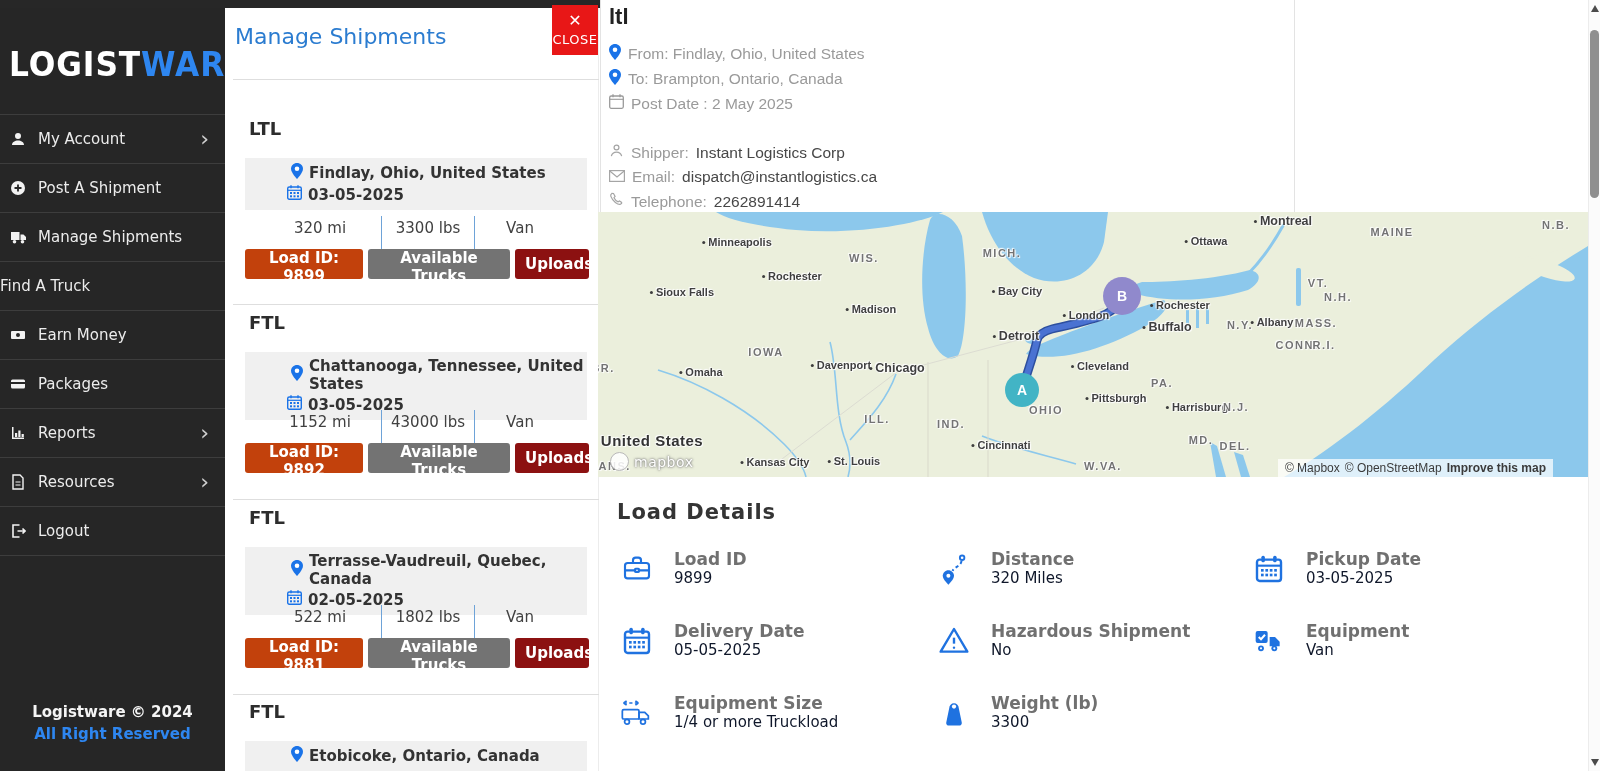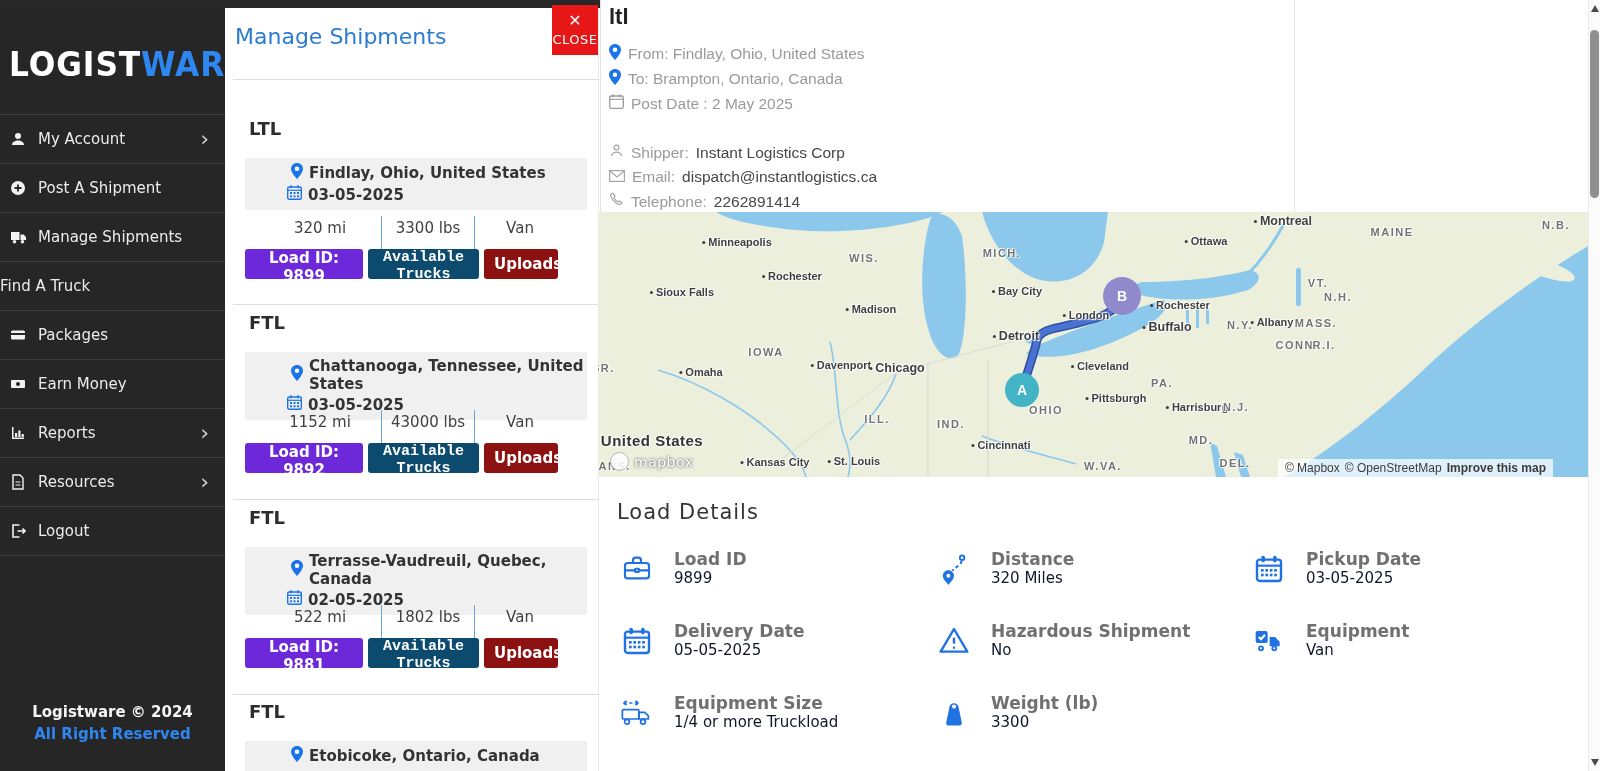--- a/index.html
+++ b/index.html
@@ -42,22 +42,22 @@
   .date-line{display:flex;align-items:center;padding-left:42px;gap:6px;margin-top:2px;
              font-size:15px;font-weight:bold;color:#333;}
   .stats{position:absolute;left:14px;top:98px;width:326px;display:flex;align-items:flex-start;
          font-size:15px;color:#414141;}
   .stats .v{text-align:center;padding-top:3px;}
   .stats .v1{width:122px;} .stats .v2{width:92px;} .stats .v3{width:90px;}
   .vsep{width:1px;height:36px;background:#6ea3d8;}
   .btns{position:absolute;left:0;top:131px;display:flex;gap:5px;}
   .btn{border:none;border-radius:3px;color:#fff;font-weight:bold;font-size:15px;height:30px;
        font-family:inherit;cursor:pointer;padding:0 10px;}
-  .btn.blue{background:#6d28d9;width:118px;}
-  .btn.green{background:#0c4a6e;width:111px;font-family:Liberation Mono, monospace;}
+  .btn.blue{background:#c2410c;width:118px;}
+  .btn.green{background:#737373;width:142px;}
   .btn.maroon{background:#8c1111;width:74px;}
 
   
   .detail{left:600px;top:0;width:693px;height:213px;background:#fff;
           border-left:1px solid #e3e3e3;border-right:1px solid #e3e3e3;
           font-family:"Liberation Sans",sans-serif;}
   .d-title{position:absolute;left:8px;top:4px;font-size:22px;font-weight:bold;color:#222;}
   .drow{position:absolute;left:8px;display:flex;align-items:center;gap:7px;
         color:#9a9a9a;font-size:15.5px;white-space:nowrap;}
   .drow .dval{color:#474747;}
@@ -83,21 +83,21 @@
   .mapbox-logo .circ{width:17px;height:17px;border-radius:50%;background:rgba(255,255,255,.85);
                      border:1px solid #b9b9b9;}
   .mapbox-logo .wd{color:#fff;font-weight:normal;font-size:14px;letter-spacing:.5px;
                    text-shadow:0 0 3px #7d7d7d,0 0 2px #7d7d7d;}
   .attrib{position:absolute;right:35px;bottom:0;height:18px;background:rgba(255,255,255,.72);
           display:flex;align-items:center;gap:5px;padding:0 7px;font-size:12px;color:#3b3b3b;
           font-family:"Liberation Sans",sans-serif;}
   .attrib .imp{font-weight:bold;}
 
   
-  .ld-head{left:617px;top:500px;font-size:21px;font-weight:normal;color:#343434;letter-spacing:1px;}
+  .ld-head{left:617px;top:500px;font-size:21px;font-weight:bold;color:#343434;letter-spacing:1px;}
   .ld-item{position:absolute;display:flex;align-items:center;gap:18px;width:300px;}
   .ld-icon{width:38px;display:flex;justify-content:center;color:#1f72e0;}
   .ld-label{font-size:17px;font-weight:bold;color:#707070;line-height:19px;}
   .ld-value{font-size:15px;color:#0f172a;line-height:19px;}
 
   
   .scrollbar{left:1588px;top:0;width:12px;height:771px;background:#fbfbfb;border-left:1px solid #ececec;}
   .sb-up{position:absolute;left:2px;top:5px;width:0;height:0;
          border-left:4px solid transparent;border-right:4px solid transparent;border-bottom:7px solid #4a4a4a;}
   .sb-down{position:absolute;left:2px;bottom:5px;width:0;height:0;
@@ -144,34 +144,34 @@
             </svg>
         </span>
         <span>Manage Shipments</span>
       </div>
       <div class="nav-item noicon">
         <span>Find A Truck</span>
       </div>
       <div class="nav-item">
         <span class="nicon">
           <svg width="16" height="16" viewBox="0 0 16 16">
+              <rect x="1" y="4" width="14" height="8" rx="1" fill="#f2f2f2"></rect>
+              <circle cx="8" cy="8" r="2" fill="#262626"></circle>
+            </svg>
+        </span>
+        <span>Earn Money</span>
+      </div>
+      <div class="nav-item">
+        <span class="nicon">
+          <svg width="16" height="16" viewBox="0 0 16 16">
               <rect x="1" y="3.5" width="14" height="9" rx="1.5" fill="#f2f2f2"></rect>
               <rect x="1" y="6" width="14" height="2" fill="#262626"></rect>
             </svg>
         </span>
         <span>Packages</span>
-      </div>
-      <div class="nav-item">
-        <span class="nicon">
-          <svg width="16" height="16" viewBox="0 0 16 16">
-              <rect x="1" y="4" width="14" height="8" rx="1" fill="#f2f2f2"></rect>
-              <circle cx="8" cy="8" r="2" fill="#262626"></circle>
-            </svg>
-        </span>
-        <span>Earn Money</span>
       </div>
       <div class="nav-item">
         <span class="nicon">
           <svg width="16" height="16" viewBox="0 0 16 16" fill="currentColor">
               <path d="M2 2v12h12v-1.5H3.5V2z"></path>
               <rect x="5" y="8" width="2.2" height="4"></rect>
               <rect x="8.3" y="5.5" width="2.2" height="6.5"></rect>
               <rect x="11.6" y="9" width="2.2" height="3"></rect>
             </svg>
         </span>
@@ -465,21 +465,21 @@
     <span class="ml city" style="left:582px;top:93px;">Rochester</span>
     <span class="ml city city-lg" style="left:569px;top:115px;">Buffalo</span>
     <span class="ml state" style="left:699px;top:133px;">CONN.</span>
     <span class="ml state" style="left:726px;top:133px;">R.I.</span>
     <span class="ml city" style="left:502px;top:154px;">Cleveland</span>
     <span class="ml state" style="left:564px;top:171px;">PA.</span>
     <span class="ml city" style="left:518px;top:186px;">Pittsburgh</span>
     <span class="ml city" style="left:599px;top:195px;">Harrisburg</span>
     <span class="ml state" style="left:638px;top:195px;">N.J.</span>
     <span class="ml state" style="left:603px;top:228px;">MD.</span>
-    <span class="ml state" style="left:637px;top:251px;">DEL.</span>
+    <span class="ml state" style="left:637px;top:234px;">DEL.</span>
     <span class="ml state" style="left:168px;top:140px;">IOWA</span>
     <span class="ml city" style="left:103px;top:160px;">Omaha</span>
     <span class="ml city" style="left:243px;top:153px;">Davenport</span>
     <span class="ml city city-lg" style="left:299px;top:156px;">Chicago</span>
     <span class="ml state" style="left:-4px;top:156px;">NEBR.</span>
     <span class="ml state" style="left:279px;top:207px;">ILL.</span>
     <span class="ml state" style="left:353px;top:212px;">IND.</span>
     <span class="ml state" style="left:448px;top:198px;">OHIO</span>
     <span class="ml city" style="left:403px;top:233px;">Cincinnati</span>
     <span class="ml city" style="left:256px;top:249px;">St. Louis</span>

